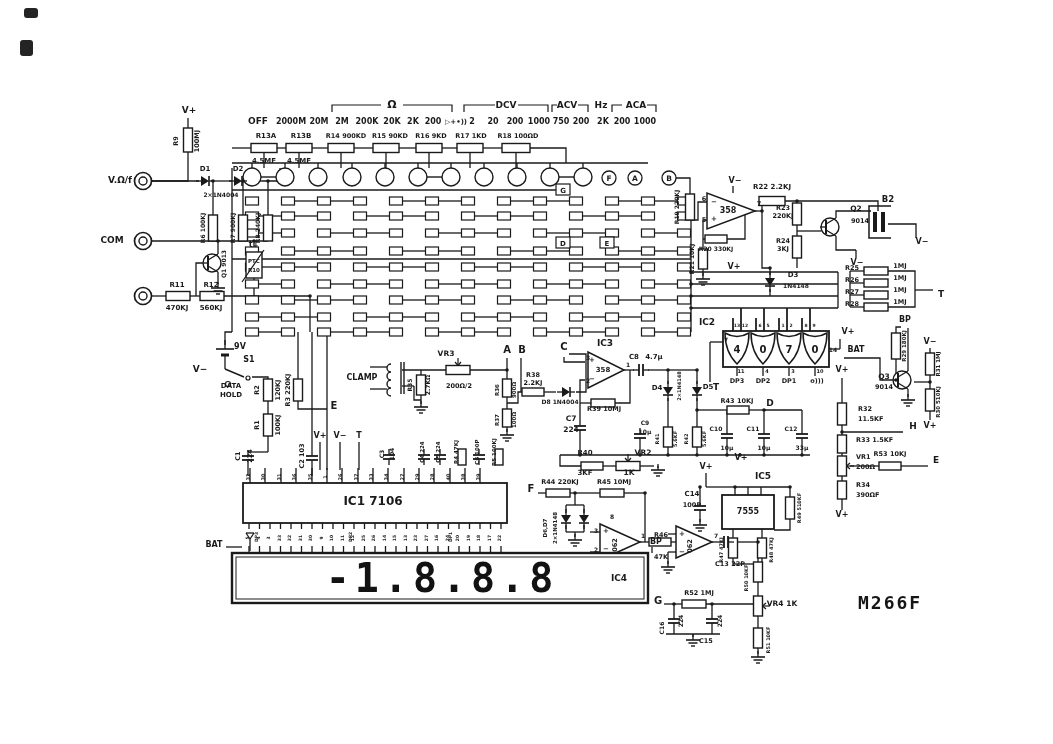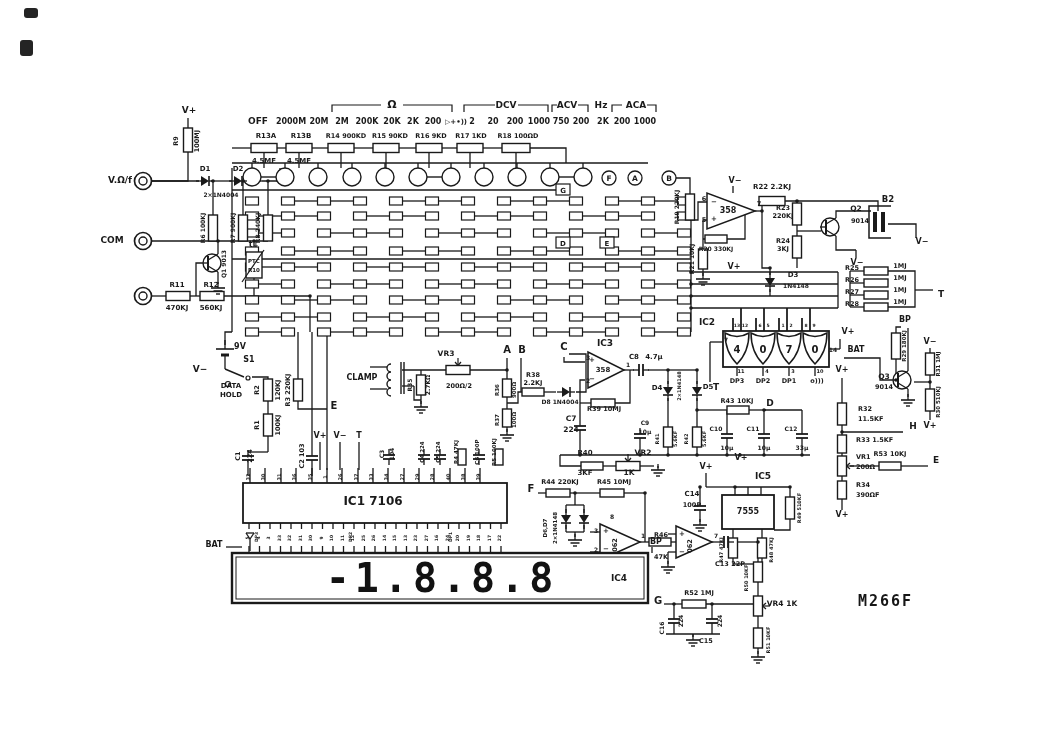--- a/index.html
+++ b/index.html
@@ -1,20 +1,20 @@
 <!DOCTYPE html>
 <html><head>
 <meta charset="utf-8">
 <style>
   html,body{margin:0;padding:0;background:#e8e8e8;}
   #page{position:relative;width:1053px;height:744px;background:#ffffff;overflow:hidden;
         font-family:"DejaVu Sans", sans-serif;}
   svg{position:absolute;left:0;top:0;}
   #model{position:absolute;left:858px;top:592px;font-family:"DejaVu Sans Mono", monospace;
-         font-size:15px;font-weight:bold;letter-spacing:2px;color:#161616;}
+         font-size:18px;font-weight:bold;letter-spacing:2px;color:#161616;}
 </style>
 </head>
 <body>
 
 <div id="page">
   <svg width="1053" height="744" viewBox="0 0 1053 744">
       <g>
         <polyline points="188,118 188,128" fill="none" stroke="#1a1a1a" stroke-width="1.3"></polyline>
         <polyline points="188,152 188,181 151,181" fill="none" stroke="#1a1a1a" stroke-width="1.3"></polyline>
         <polyline points="151,181 199,181" fill="none" stroke="#1a1a1a" stroke-width="1.3"></polyline>

